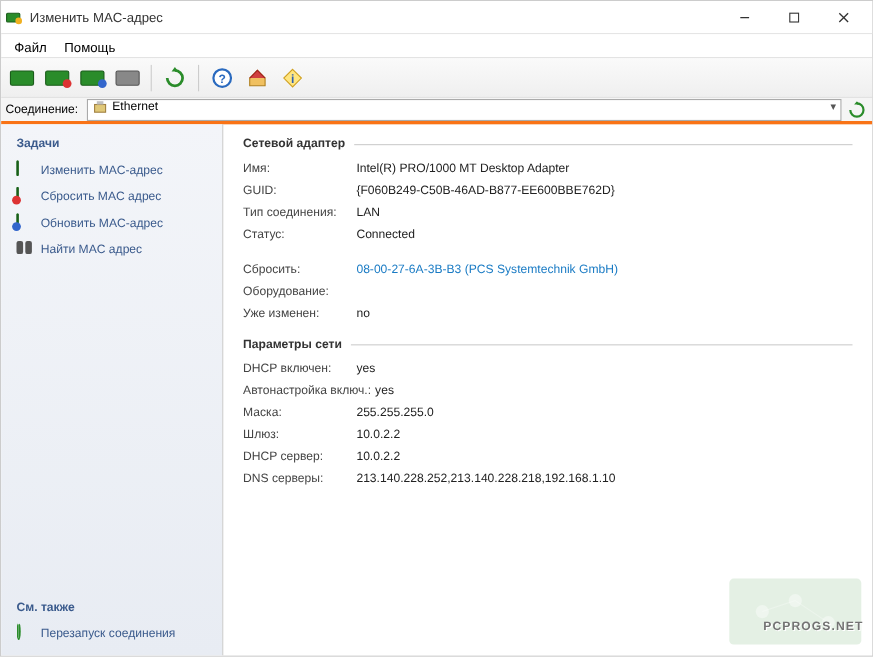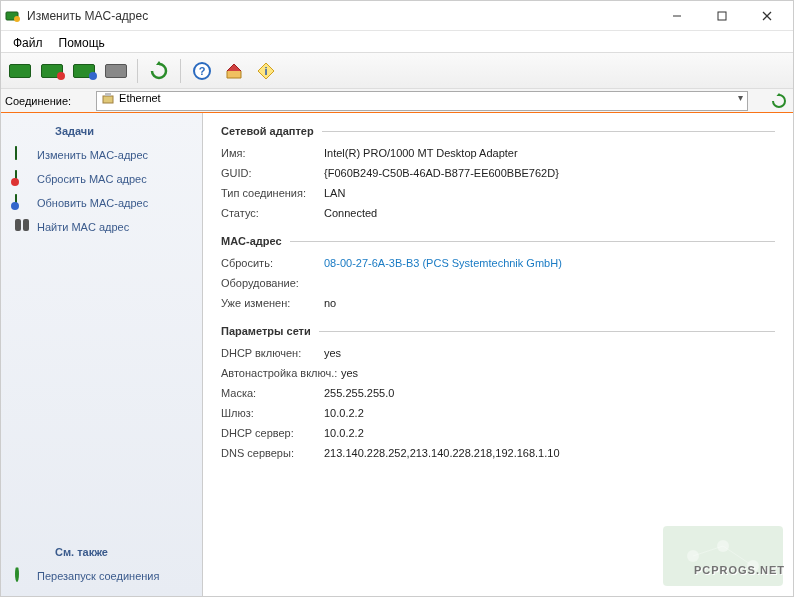--- a/index.html
+++ b/index.html
@@ -11,32 +11,32 @@
     .titlebar-controls { display: flex; gap: 0; }
     .titlebar-btn { width: 45px; height: 28px; display: flex; align-items: center; justify-content: center; font-size: 14px; color: #333; cursor: pointer; }
     
     .menubar { height: 22px; display: flex; align-items: flex-end; padding: 0 4px; font-size: 12px; border-bottom: 1px solid #ddd; }
     .menu-item { padding: 2px 8px; cursor: pointer; }
     
     .toolbar { height: 36px; display: flex; align-items: center; padding: 2px 4px; gap: 2px; border-bottom: 1px solid #ddd; background: linear-gradient(#fafafa, #efefef); }
     .tool-btn { width: 30px; height: 30px; display: flex; align-items: center; justify-content: center; cursor: pointer; border: 1px solid transparent; border-radius: 2px; }
     .tool-sep { width: 1px; height: 24px; background: #ccc; margin: 0 4px; }
     
-    .conn-bar { height: 24px; display: flex; align-items: center; padding: 2px 4px; gap: 21px; border-bottom: 1px solid #f97316; background: #f5f5f5; font-size: 11px; }
+    .conn-bar { height: 24px; display: flex; align-items: center; padding: 2px 4px; gap: 4px; border-bottom: 3px solid #f97316; background: #f5f5f5; font-size: 11px; }
     .conn-label { padding-right: 4px; }
     .conn-select { flex: 1; height: 20px; border: 1px solid #aaa; background: #fff; display: flex; align-items: flex-start; padding: 0 4px; font-size: 11px; }
     .conn-select .sel-icon { width: 14px; height: 14px; margin-right: 4px; }
     .conn-select .sel-text { flex: 1; }
     .conn-select .chev { font-size: 10px; color: #555; }
     .conn-refresh { width: 20px; height: 20px; display: flex; align-items: center; justify-content: center; cursor: pointer; }
     
     .body-split { display: flex; height: calc(597px - 30px - 22px - 36px - 24px - 2px); }
     
     .sidebar { width: 202px; background: linear-gradient(#f3f5f9, #e8ecf3); border-right: 1px solid #ccc; padding: 8px 0; display: flex; flex-direction: column; }
-    .sidebar-section-title { font-weight: bold; color: #3a5a8c; padding: 4px 12px 6px 14px; font-size: 11px; margin-left: 40px; }
+    .sidebar-section-title { font-weight: bold; color: #3a5a8c; padding: 4px 12px 6px 14px; font-size: 11px; }
     .sidebar-item { display: flex; align-items: center; gap: 6px; padding: 4px 12px 4px 14px; font-size: 11px; color: #3a5a8c; cursor: pointer; }
     .sidebar-icon { width: 16px; height: 16px; flex-shrink: 0; }
     .sidebar-spacer { flex: 1; }
     
     .content { flex: 1; padding: 12px 18px; overflow: auto; position: relative; }
     .section-hdr { font-weight: bold; font-size: 11px; color: #333; margin-bottom: 6px; display: flex; align-items: center; gap: 8px; }
     .section-hdr .hdr-line { flex: 1; height: 1px; background: #ccc; }
     .kv-row { display: flex; padding: 4px 0; font-size: 11px; color: #333; }
     .kv-label { width: 103px; color: #444; }
     .kv-val { flex: 1; color: #222; }
@@ -210,24 +210,20 @@
     <div class="kv-row">
         <div class="kv-label">Тип соединения:</div>
         <div class="kv-val">LAN</div>
       </div>
     <div class="kv-row">
         <div class="kv-label">Статус:</div>
         <div class="kv-val">Connected</div>
       </div>
     <div class="section-gap"></div>
 
-    <div class="section-hdr">
-      <span>MAC-адрес</span>
-      <span class="hdr-line"></span>
-    </div>
     <div class="kv-row">
         <div class="kv-label">Сбросить:</div>
         <div class="kv-val link">08-00-27-6A-3B-B3 (PCS Systemtechnik GmbH)</div>
       </div>
     <div class="kv-row">
         <div class="kv-label">Оборудование:</div>
         <div class="kv-val"></div>
       </div>
     <div class="kv-row">
         <div class="kv-label">Уже изменен:</div>

